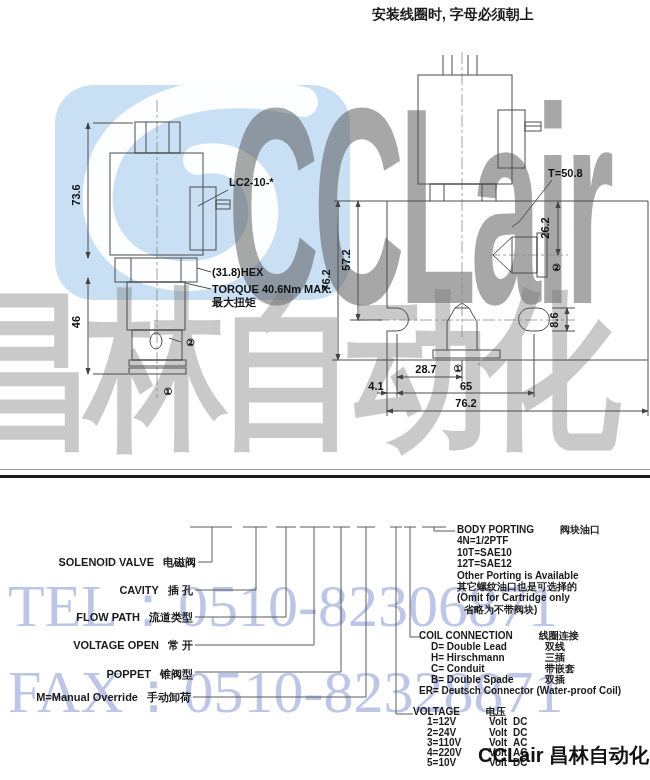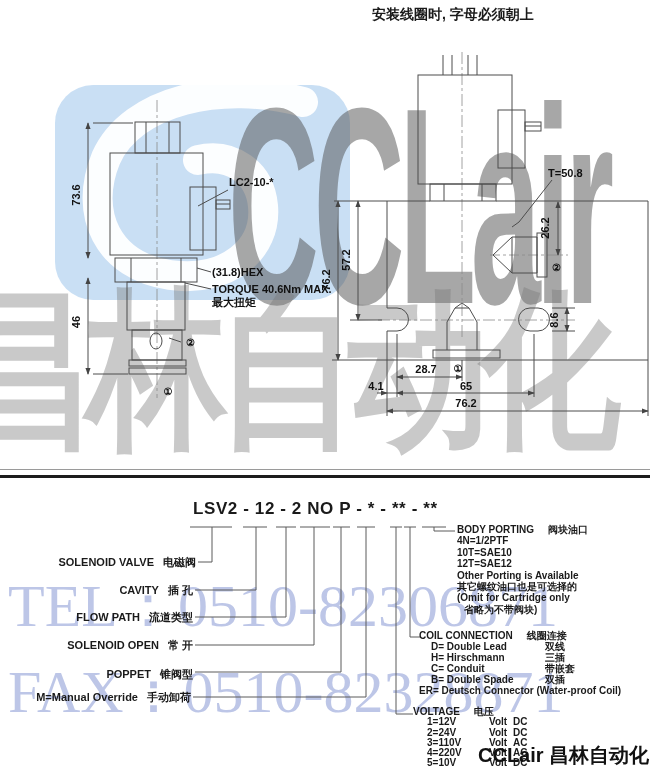--- a/index.html
+++ b/index.html
@@ -20,21 +20,21 @@
   .lineart{z-index:2;}
   .note-title{left:372px;top:6px;font-size:14px;font-weight:bold;z-index:3;white-space:nowrap;}
   .divider-thin{left:0;top:469px;width:650px;height:1px;background:#9a9a9a;z-index:2;}
   .divider-thick{left:0;top:475px;width:650px;height:3px;background:#1c1c1c;z-index:2;}
   
   .model-code{left:193px;top:499px;font-size:17px;font-weight:bold;letter-spacing:0.6px;
               z-index:3;white-space:nowrap;}
   .olabel{position:absolute;font-size:11px;font-weight:bold;white-space:nowrap;z-index:3;}
   .olabel .cn{margin-left:9px;margin-top:8px;}
   .rblock{position:absolute;font-size:10px;font-weight:bold;white-space:nowrap;z-index:3;}
-  .rblock .t-cn{margin-left:14px;}
+  .rblock .t-cn{margin-left:26px;}
   .bp{line-height:11.4px;}
   .bp .ind{padding-left:7px;}
   .coil{line-height:11px;}
   .coil .row{position:relative;padding-left:12px;}
   .coil .row .cn{position:absolute;left:126px;top:0;}
   .coil .er-cn{padding-left:42px;}
   .volt{line-height:10.3px;}
   .volt .row{position:relative;padding-left:14px;}
   .volt .row .unit{position:absolute;left:76px;top:0;}
   .volt .row .typ{position:absolute;left:100px;top:0;}
@@ -187,21 +187,20 @@
     <text class="ptxt" x="458" y="372" text-anchor="middle">①</text>
     <text class="ptxt" x="552" y="271">②</text>
     <text class="dtxt" x="376" y="390" text-anchor="middle">4.1</text>
     <text class="dtxt" x="466" y="390" text-anchor="middle">65</text>
     <text class="dtxt" x="466" y="407" text-anchor="middle">76.2</text>
   </svg>
 
   <div class="abs divider-thin"></div>
   <div class="abs divider-thick"></div>
 
-  <div class="abs model-code">LSV2 - 12 - 2 NO P - * - ** - **</div>
 
   <svg class="abs lineart" style="left:0;top:480px" width="650" height="300" viewBox="0 0 650 300">
     <g stroke="#5a5a5a" stroke-width="1" fill="none">
       <path d="M190,47 H232 M243,47 H267 M276,47 H296 M300,47 H330 M333,47 H350 M357,47 H375 M390,47 H402 M404,47 H416 M422,47 H446"></path>
       <path d="M212,47 V82 H198"></path>
       <path d="M256,47 V110 H195"></path>
       <path d="M286,47 V137 H195"></path>
       <path d="M314,47 V165 H195"></path>
       <path d="M341,47 V192 H195"></path>
       <path d="M366,47 V217 H193"></path>
@@ -214,21 +213,21 @@
   <div class="olabel" style="right:454px;top:555px">
     <span>SOLENOID VALVE</span><span class="cn">电磁阀</span>
   </div>
   <div class="olabel" style="right:457px;top:583px">
     <span>CAVITY</span><span class="cn">插 孔</span>
   </div>
   <div class="olabel" style="right:457px;top:610px">
     <span>FLOW PATH</span><span class="cn">流道类型</span>
   </div>
   <div class="olabel" style="right:457px;top:638px">
-    <span>SOLENOID OPEN</span><span class="cn">常 开</span>
+    <span>VOLTAGE OPEN</span><span class="cn">常 开</span>
   </div>
   <div class="olabel" style="right:457px;top:667px">
     <span>POPPET</span><span class="cn">锥阀型</span>
   </div>
   <div class="olabel" style="right:459px;top:690px">
     <span>M=Manual Override</span><span class="cn">手动卸荷</span>
   </div>
 
   <div class="rblock bp" style="left:457px;top:524px">
     <div>

